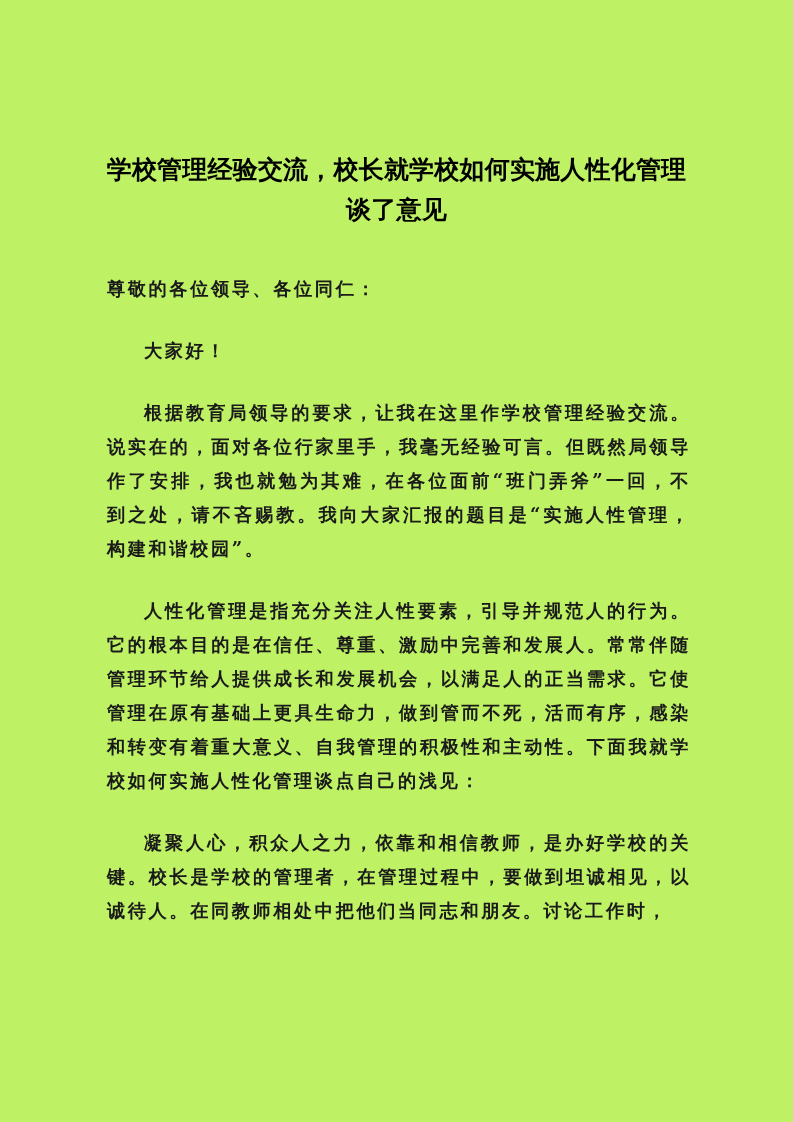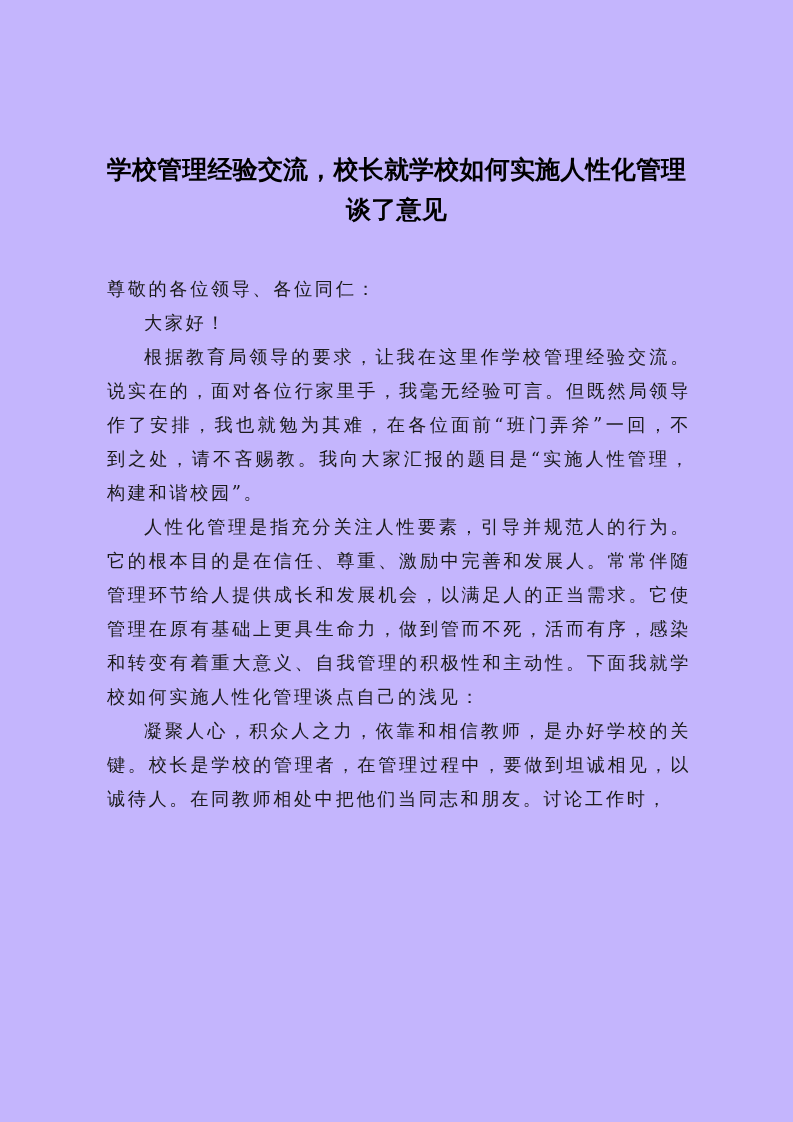--- a/index.html
+++ b/index.html
@@ -1,25 +1,25 @@
 <!DOCTYPE html>
 <html><head>
 <meta charset="utf-8">
 <style>
   html, body { margin:0; padding:0; background:#ffffff; }
   body { width:793px; height:1122px; position:relative; overflow:hidden;
          font-family:"DejaVu Serif","Liberation Serif",serif; color:#111; }
-  .page { position:absolute; left:0; top:0; width:793px; height:1122px; background:#c4b5fd; }
+  .page { position:absolute; left:0; top:0; width:793px; height:1122px; background:#bef264; }
   .title { position:absolute; left:100px; width:593px; top:150px; text-align:center;
            font-family:"DejaVu Sans","Liberation Sans",sans-serif; font-weight:bold;
            font-size:25px; line-height:40px; letter-spacing:0.2px; color:#000; }
   .body { position:absolute; left:107px; width:584px; top:272px; }
   .p { font-size:18.2px; line-height:34px; margin:0; text-align:justify;
-       text-align-last:left; letter-spacing:2.6px; color:#1a1a1a; word-break:break-all; }
-  .indent { text-indent:37px; }
+       text-align-last:left; letter-spacing:2.6px; color:#1a1a1a; word-break:break-all;font-weight:bold; }
+  .indent { text-indent:37px;margin-top:28px; }
   .h { font-family:"DejaVu Sans","Liberation Sans",sans-serif; font-weight:bold; letter-spacing:1.5px; color:#000; }
 </style>
 </head>
 <body>
 
 <div class="page">
   <div class="title">学校管理经验交流，校长就学校如何实施人性化管理谈了意见</div>
 
   <div class="body">
     <p class="p">尊敬的各位领导、各位同仁：</p>

